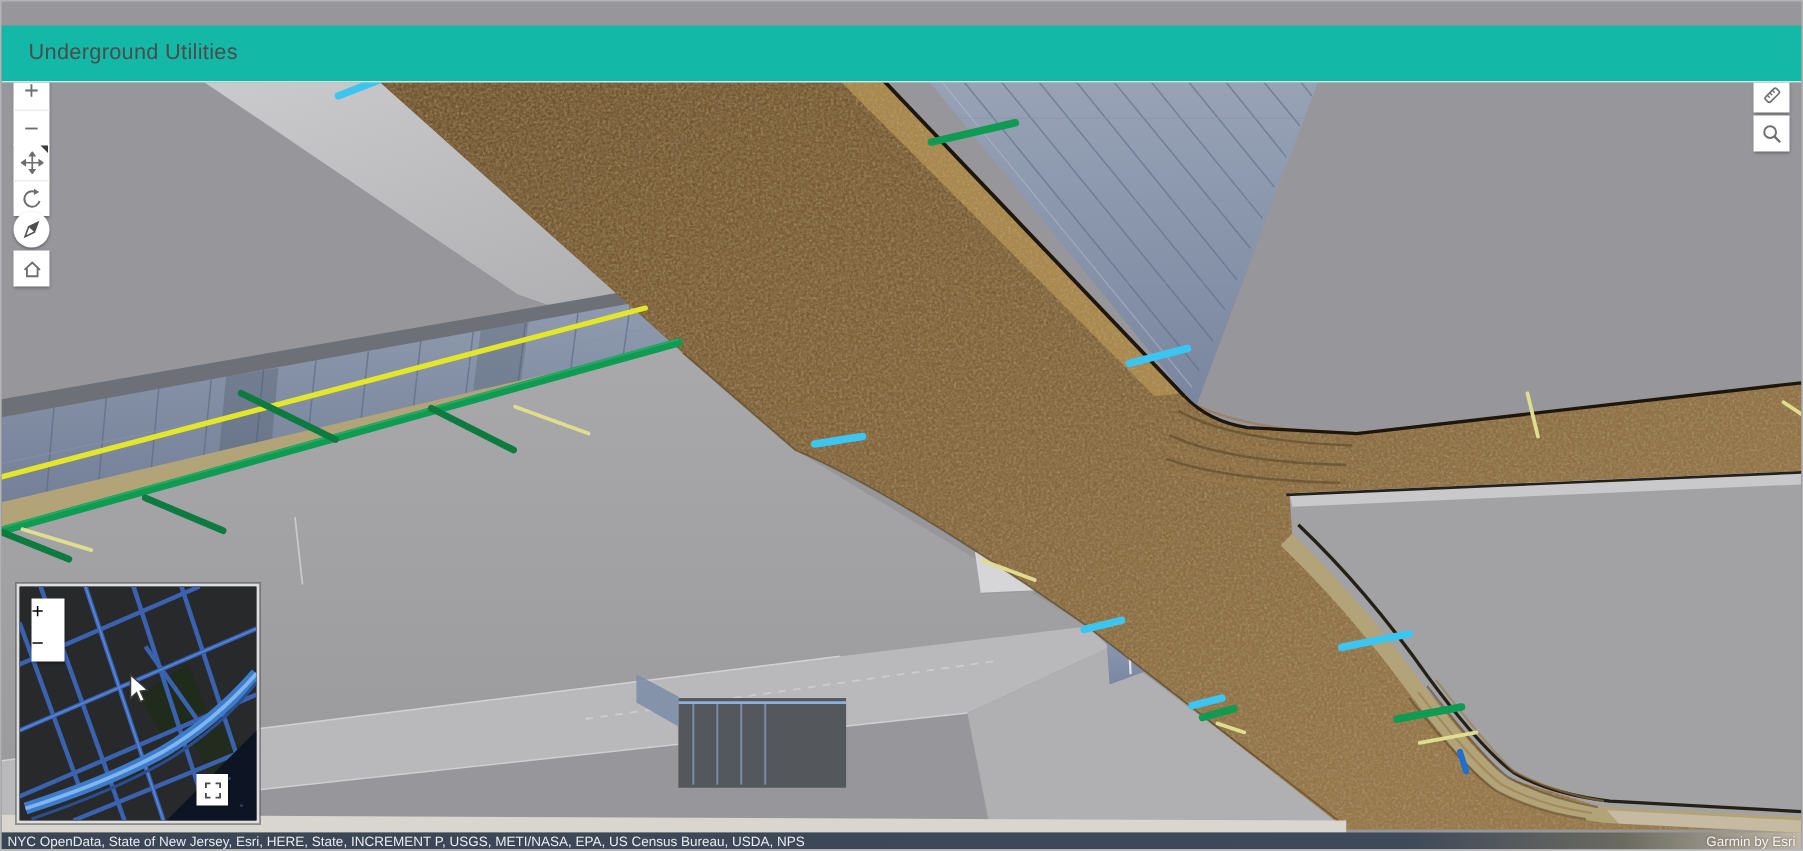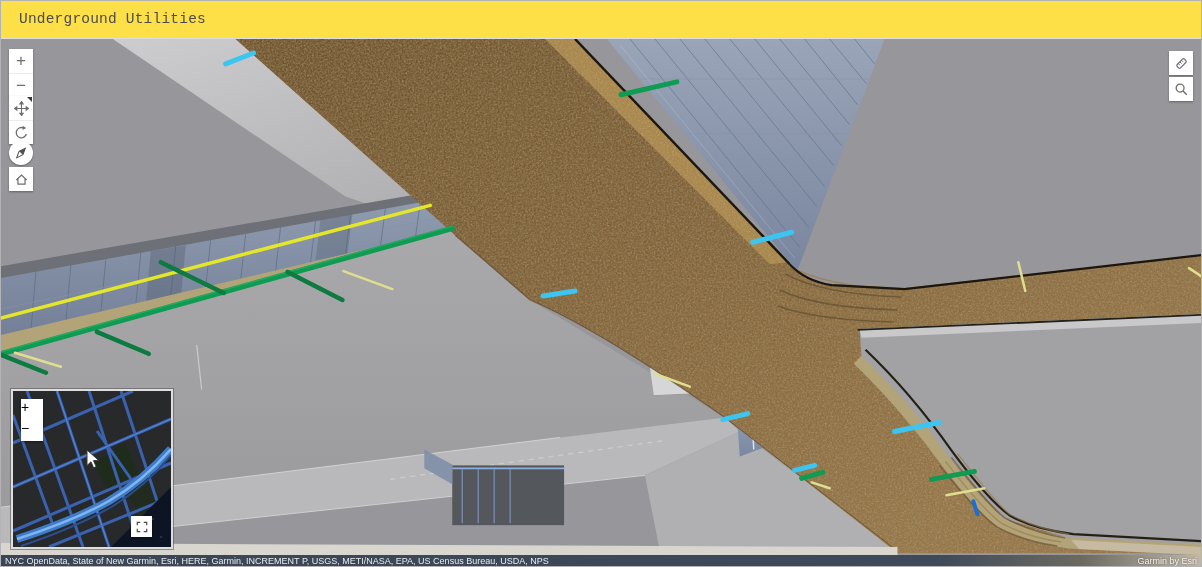--- a/index.html
+++ b/index.html
@@ -1,19 +1,19 @@
 <!DOCTYPE html>
 <html><head>
 <meta charset="utf-8">
 <style>
   html,body{margin:0;padding:0;background:#e8e8e8;}
   *{box-sizing:border-box;}
   .app{position:relative;width:1202px;height:567px;background:#97979b;border:1px solid #b3b3b5;overflow:hidden;
        font-family:"Liberation Sans", sans-serif;}
-  .header{position:absolute;top:0;left:0;right:0;height:38px;background:#fde047;border-bottom:1px solid #dddddd;z-index:30;font-family:Liberation Mono, monospace;}
+  .header{position:absolute;top:16px;left:0;right:0;height:38px;background:#14b8a6;border-bottom:1px solid #dddddd;z-index:30;}
   .header .title{display:block;line-height:37px;padding-left:18px;font-size:14.5px;color:#4c4c4c;letter-spacing:.2px;}
   .scene{position:absolute;top:38px;left:0;width:1200px;height:527px;overflow:hidden;}
   .scene svg.main{display:block;width:100%;height:100%;}
   
   .btn{position:absolute;width:24px;height:24px;background:#ffffff;color:#6e6e6e;
        display:flex;align-items:center;justify-content:center;cursor:pointer;
        box-shadow:0 1px 2px rgba(0,0,0,.35);z-index:20;}
   .btn svg{display:block;}
   .group{position:absolute;background:#ffffff;box-shadow:0 1px 2px rgba(0,0,0,.35);z-index:20;}
   .group .gbtn{width:24px;height:24px;display:flex;align-items:center;justify-content:center;color:#6e6e6e;
@@ -367,18 +367,18 @@
         <svg width="12" height="12" viewBox="0 0 14 14">
           <path d="M1.5,5 L1.5,1.5 L5,1.5 M9,1.5 L12.5,1.5 L12.5,5 M12.5,9 L12.5,12.5 L9,12.5 M5,12.5 L1.5,12.5 L1.5,9" fill="none" stroke="#4a4a4a" stroke-width="1.4"></path>
         </svg>
       </div>
       <svg class="mm-cursor" width="16" height="22" viewBox="0 0 16 22">
         <path d="M2,1 L2,16.5 L6,12.8 L8.6,18.8 L11.2,17.6 L8.5,11.7 L13.5,11.2 Z" fill="#ffffff" stroke="#3a3a3a" stroke-width="1"></path>
       </svg>
     </div>
 
     <div class="attribution">
-      <span class="src">NYC OpenData, State of New Garmin, Esri, HERE, Garmin, INCREMENT P, USGS, METI/NASA, EPA, US Census Bureau, USDA, NPS</span>
+      <span class="src">NYC OpenData, State of New Jersey, Esri, HERE, State, INCREMENT P, USGS, METI/NASA, EPA, US Census Bureau, USDA, NPS</span>
       <span class="pow">Garmin by Esri</span>
     </div>
 
   </div>
 </div>
 
 </body></html>

